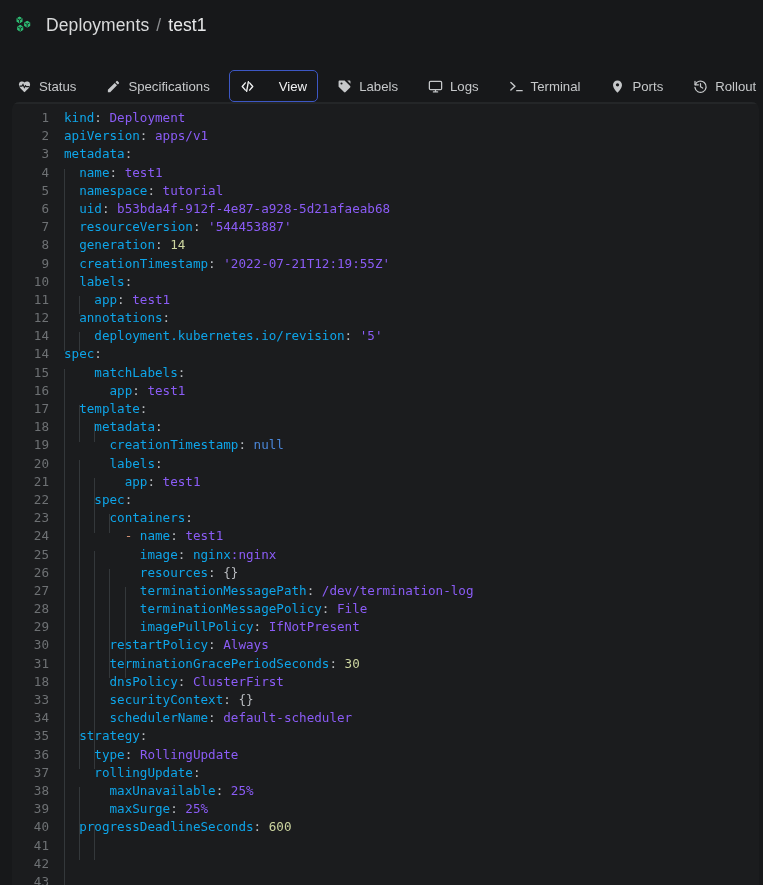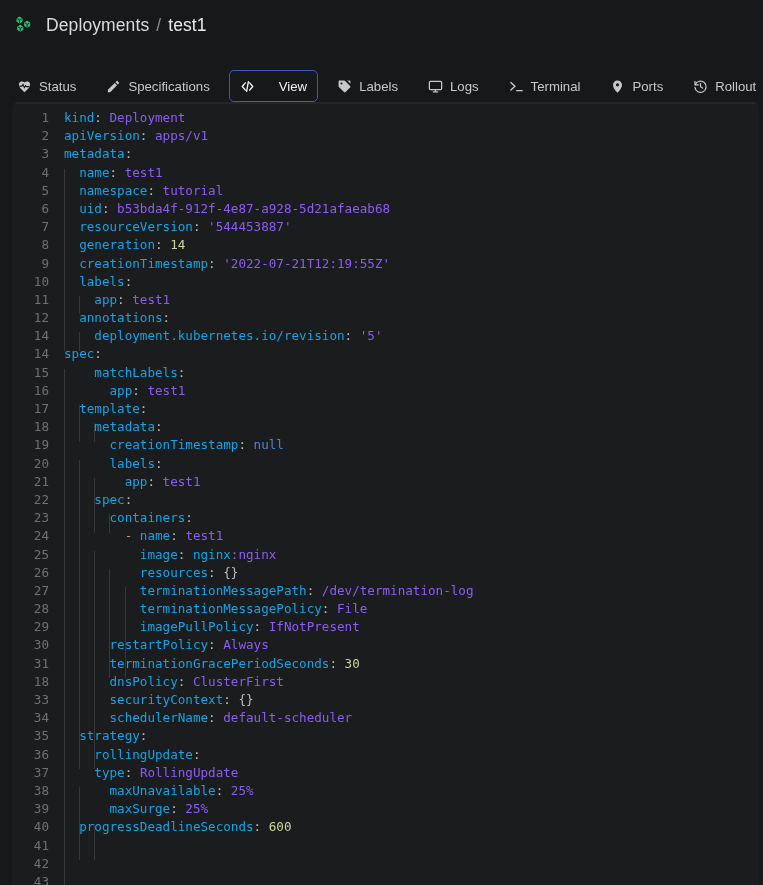--- a/index.html
+++ b/index.html
@@ -356,21 +356,21 @@
           <div class="ln">          <span class="k">resources</span><span class="p">:</span> <span class="p">{}</span></div>
           <div class="ln">          <span class="k">terminationMessagePath</span><span class="p">:</span> <span class="s">/dev/termination-log</span></div>
           <div class="ln">          <span class="k">terminationMessagePolicy</span><span class="p">:</span> <span class="s">File</span></div>
           <div class="ln">          <span class="k">imagePullPolicy</span><span class="p">:</span> <span class="s">IfNotPresent</span></div>
           <div class="ln">      <span class="k">restartPolicy</span><span class="p">:</span> <span class="s">Always</span></div>
           <div class="ln">      <span class="k">terminationGracePeriodSeconds</span><span class="p">:</span> <span class="n">30</span></div>
           <div class="ln">      <span class="k">dnsPolicy</span><span class="p">:</span> <span class="s">ClusterFirst</span></div>
           <div class="ln">      <span class="k">securityContext</span><span class="p">:</span> <span class="p">{}</span></div>
           <div class="ln">      <span class="k">schedulerName</span><span class="p">:</span> <span class="s">default-scheduler</span></div>
           <div class="ln">  <span class="k">strategy</span><span class="p">:</span></div>
+          <div class="ln">    <span class="k">type</span><span class="p">:</span> <span class="s">RollingUpdate</span></div>
           <div class="ln">    <span class="k">rollingUpdate</span><span class="p">:</span></div>
-          <div class="ln">    <span class="k">type</span><span class="p">:</span> <span class="s">RollingUpdate</span></div>
           <div class="ln">      <span class="k">maxUnavailable</span><span class="p">:</span> <span class="s">25%</span></div>
           <div class="ln">      <span class="k">maxSurge</span><span class="p">:</span> <span class="s">25%</span></div>
           <div class="ln">  <span class="k">progressDeadlineSeconds</span><span class="p">:</span> <span class="n">600</span></div>
         </div>
     </div>
   </div>
 </div>
 
 </body></html>

